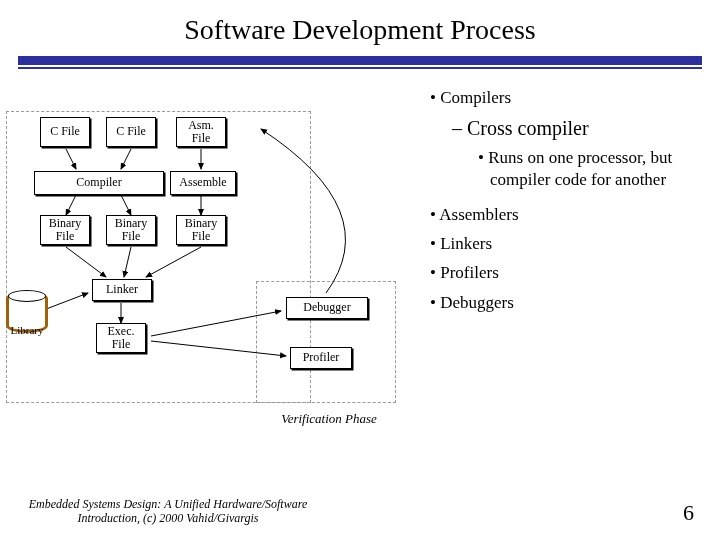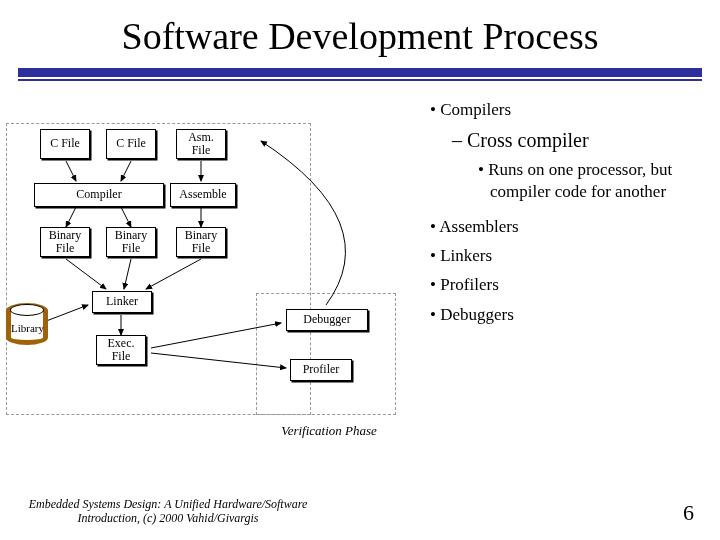--- a/index.html
+++ b/index.html
@@ -6,21 +6,21 @@
   body {
     width: 720px;
     height: 540px;
     background: #fff;
     font-family: "Times New Roman", Times, serif;
     position: relative;
     overflow: hidden;
   }
   .title {
     text-align: center;
-    font-size: 38px;
+    font-size: 28px;
     padding-top: 14px;
     padding-bottom: 10px;
   }
   .rule-group {
     width: 100%;
     padding: 0 18px;
   }
   .rule-thick {
     height: 9px;
     background: #2d2f9e;
@@ -84,26 +84,26 @@
     line-height: 1.1;
   }
   .wide { width: 130px; height: 24px; }
   .cell { width: 50px; height: 30px; }
   .cell2 { width: 60px; height: 22px; }
 
   .cyl {
     position: absolute;
     width: 42px;
     height: 42px;
-    border: 5px solid #a16207;
+    border: 3px solid #a16207;
     border-radius: 50% / 18%;
     background: #fff;
     font-size: 11px;
     text-align: center;
-    padding-top: 14px;
+    padding-top: 30px;
   }
   .cyl::before {
     content: "";
     position: absolute;
     left: -1px; right: -1px; top: -4px;
     height: 10px;
     border: 1px solid #000;
     border-radius: 50%;
     background: #fff;
   }

